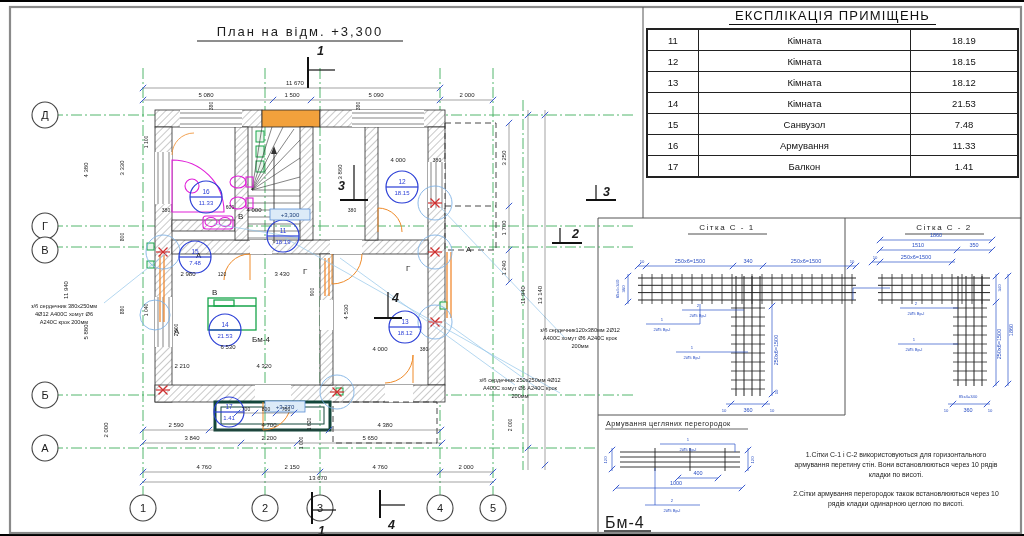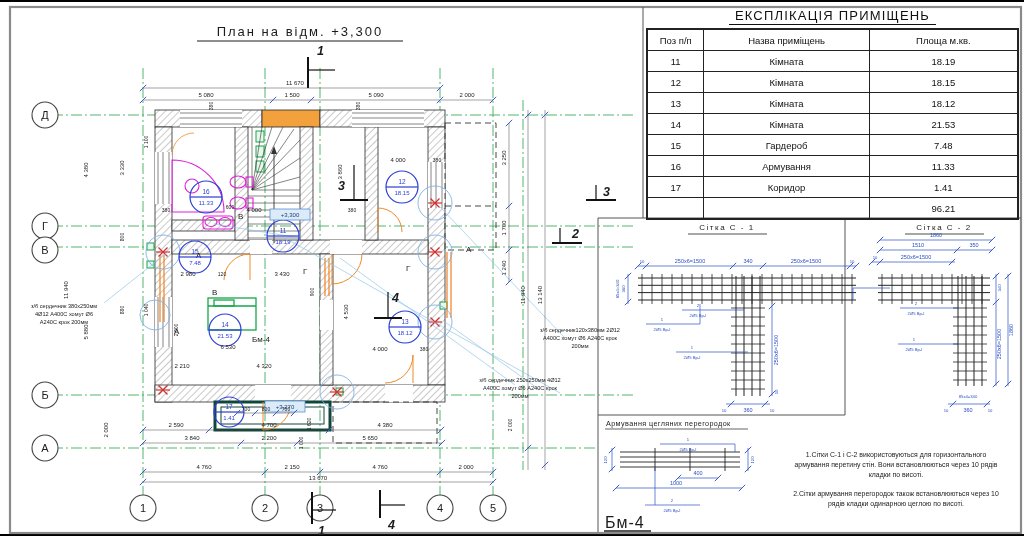--- a/index.html
+++ b/index.html
@@ -683,25 +683,20 @@
       <line x1="604" y1="531" x2="651" y2="531" stroke="#222" stroke-width="1.4"></line>
     </g>
   </svg>
 
   <div class="tblwrap">
     <div class="tbl-title">
       <span>ЕКСПЛІКАЦІЯ ПРИМІЩЕНЬ</span>
     </div>
     <table class="expl">
       <tbody>
-          <tr>
-        <th class="c1">Поз п/п</th>
-        <th class="c2">Назва приміщень</th>
-        <th class="c3">Площа м.кв.</th>
-      </tr>
       <tr>
             <td>11</td>
             <td>Кімната</td>
             <td>18.19</td>
           </tr>
       <tr>
             <td>12</td>
             <td>Кімната</td>
             <td>18.15</td>
           </tr>
@@ -710,37 +705,32 @@
             <td>Кімната</td>
             <td>18.12</td>
           </tr>
       <tr>
             <td>14</td>
             <td>Кімната</td>
             <td>21.53</td>
           </tr>
       <tr>
             <td>15</td>
-            <td>Гардероб</td>
+            <td>Санвузол</td>
             <td>7.48</td>
           </tr>
       <tr>
             <td>16</td>
             <td>Армування</td>
             <td>11.33</td>
           </tr>
       <tr>
             <td>17</td>
-            <td>Коридор</td>
+            <td>Балкон</td>
             <td>1.41</td>
-          </tr>
-      <tr>
-            <td></td>
-            <td></td>
-            <td>96.21</td>
           </tr>
     </tbody>
       </table>
   </div>
 
   <div class="notes">
     <p>1.Сітки С-1 і С-2 використовуються для горизонтального армування перетину стін. Вони встановлюються через 10 рядів кладки по висоті.</p>
     <p>2.Сітки армування перегородок також встановлюються через 10 рядів кладки одинарною цеглою по висоті.</p>
   </div>
 </div>

